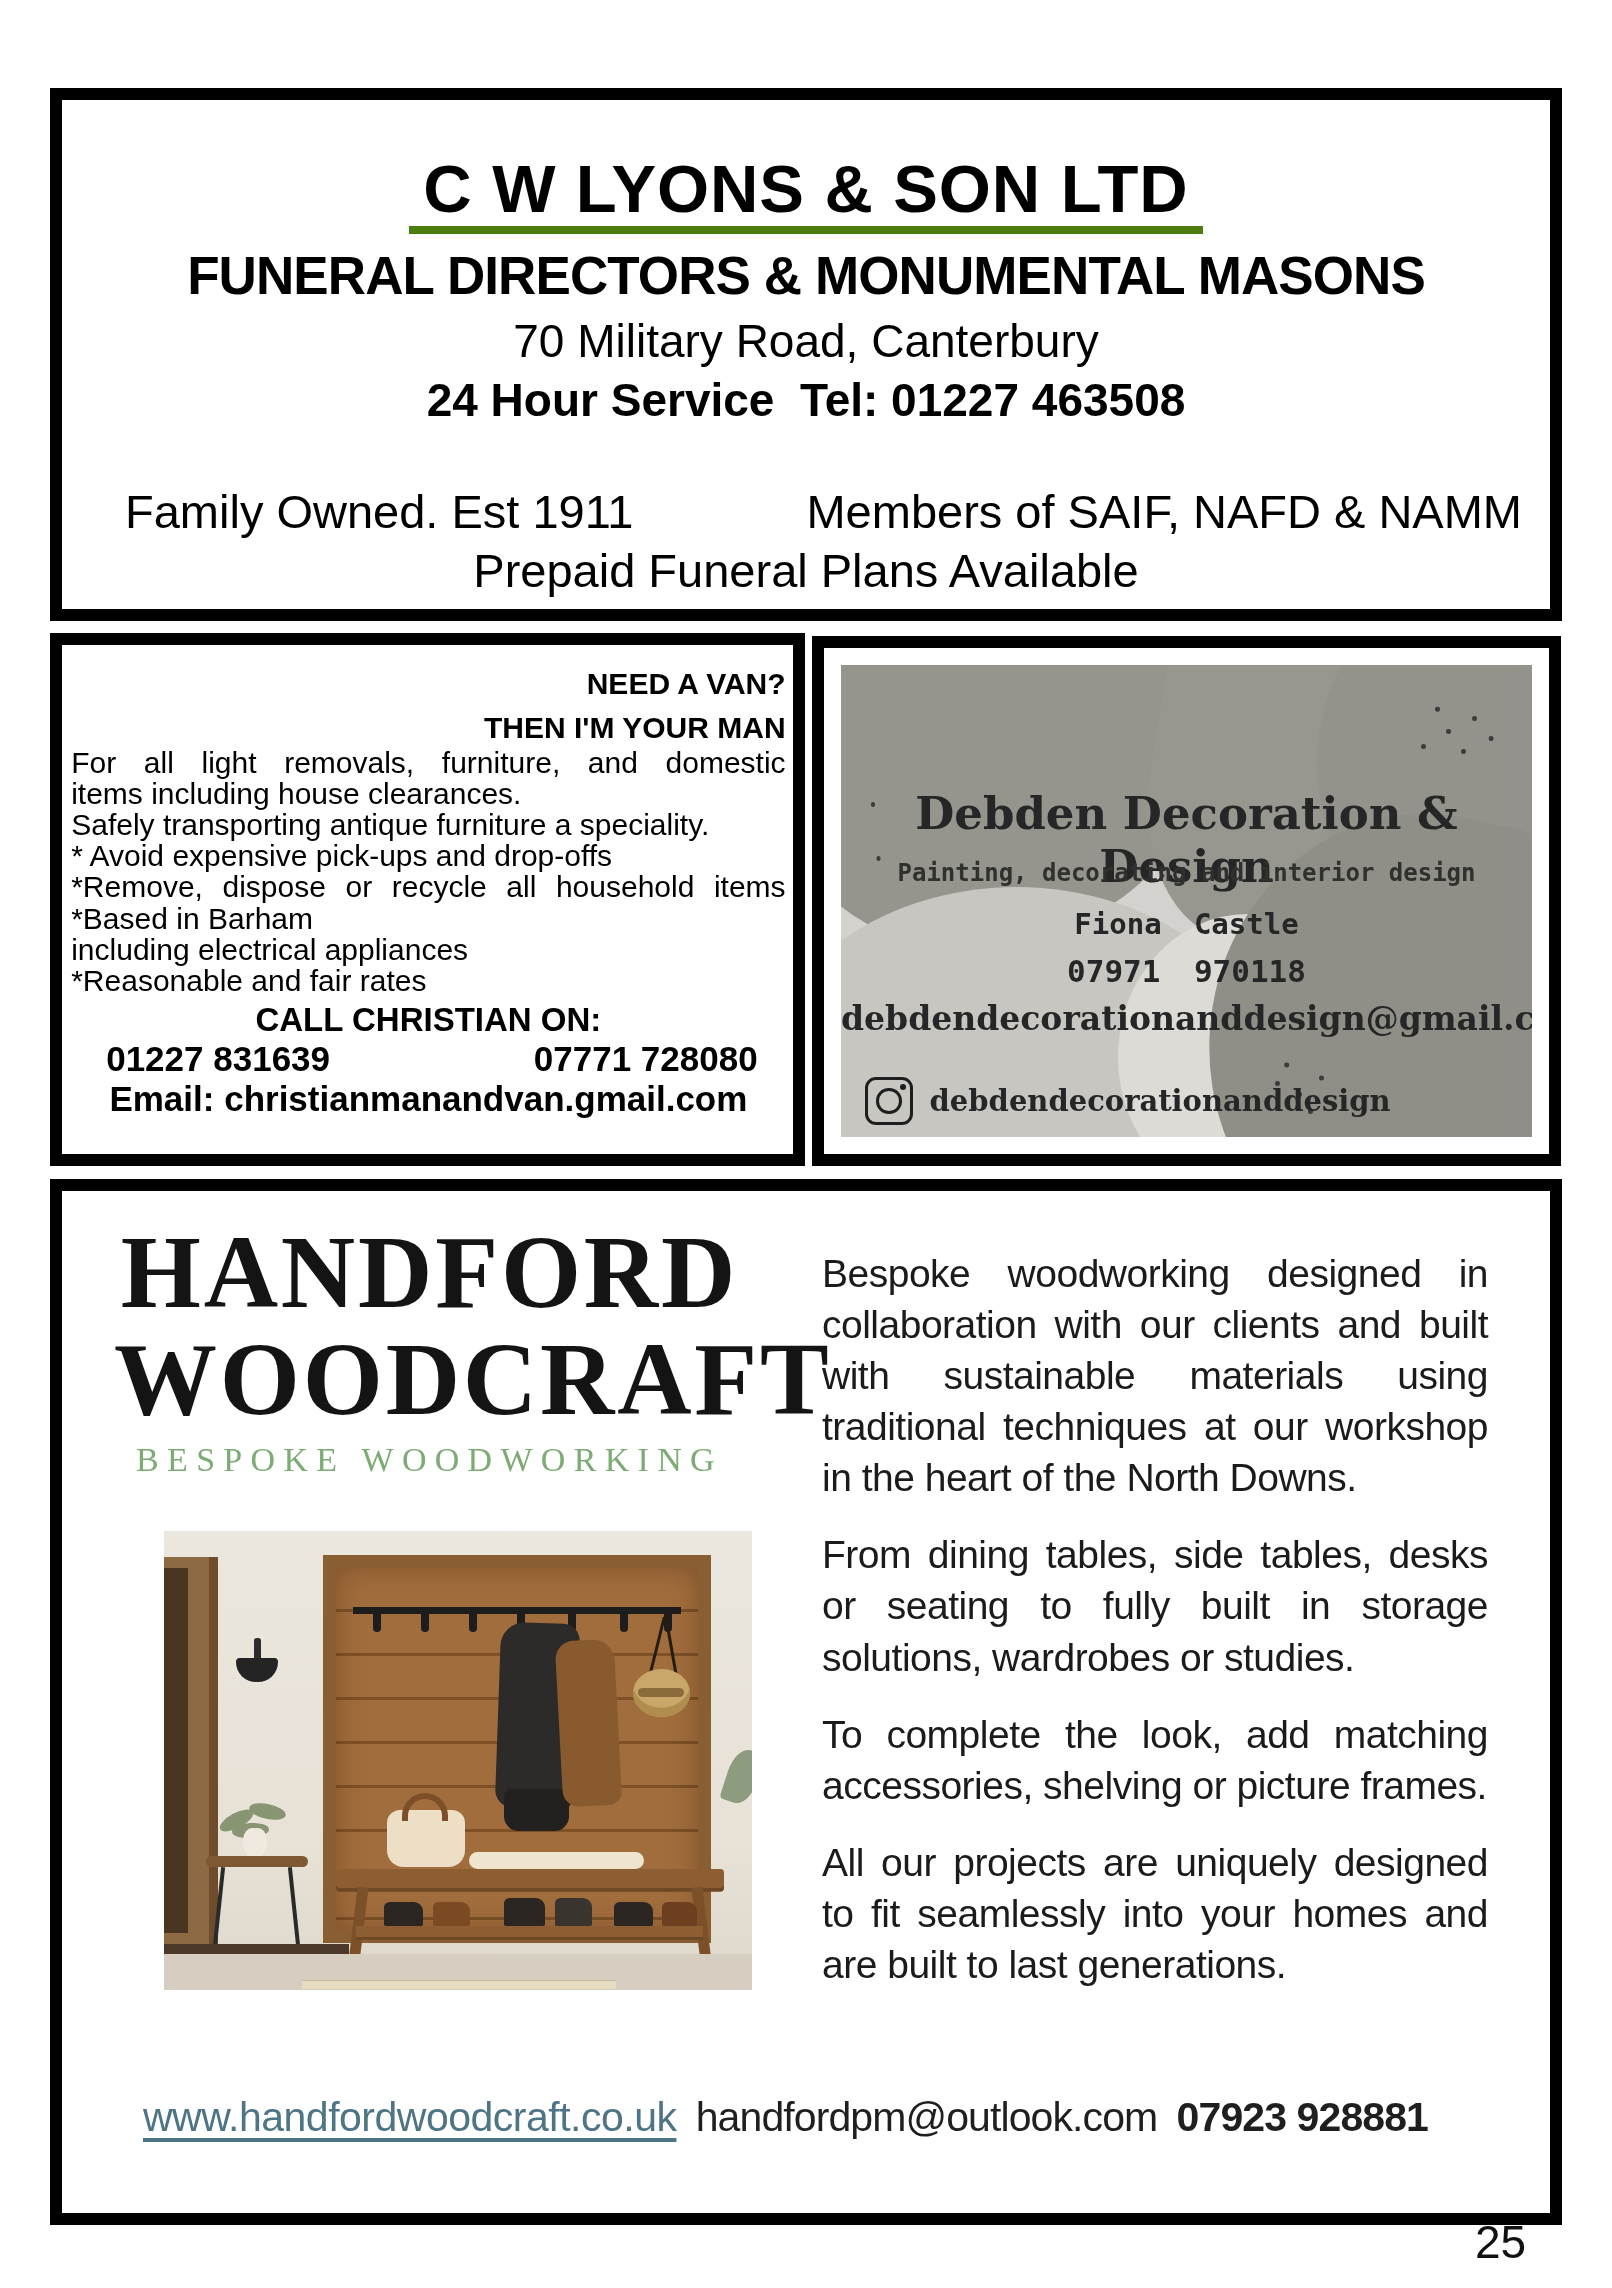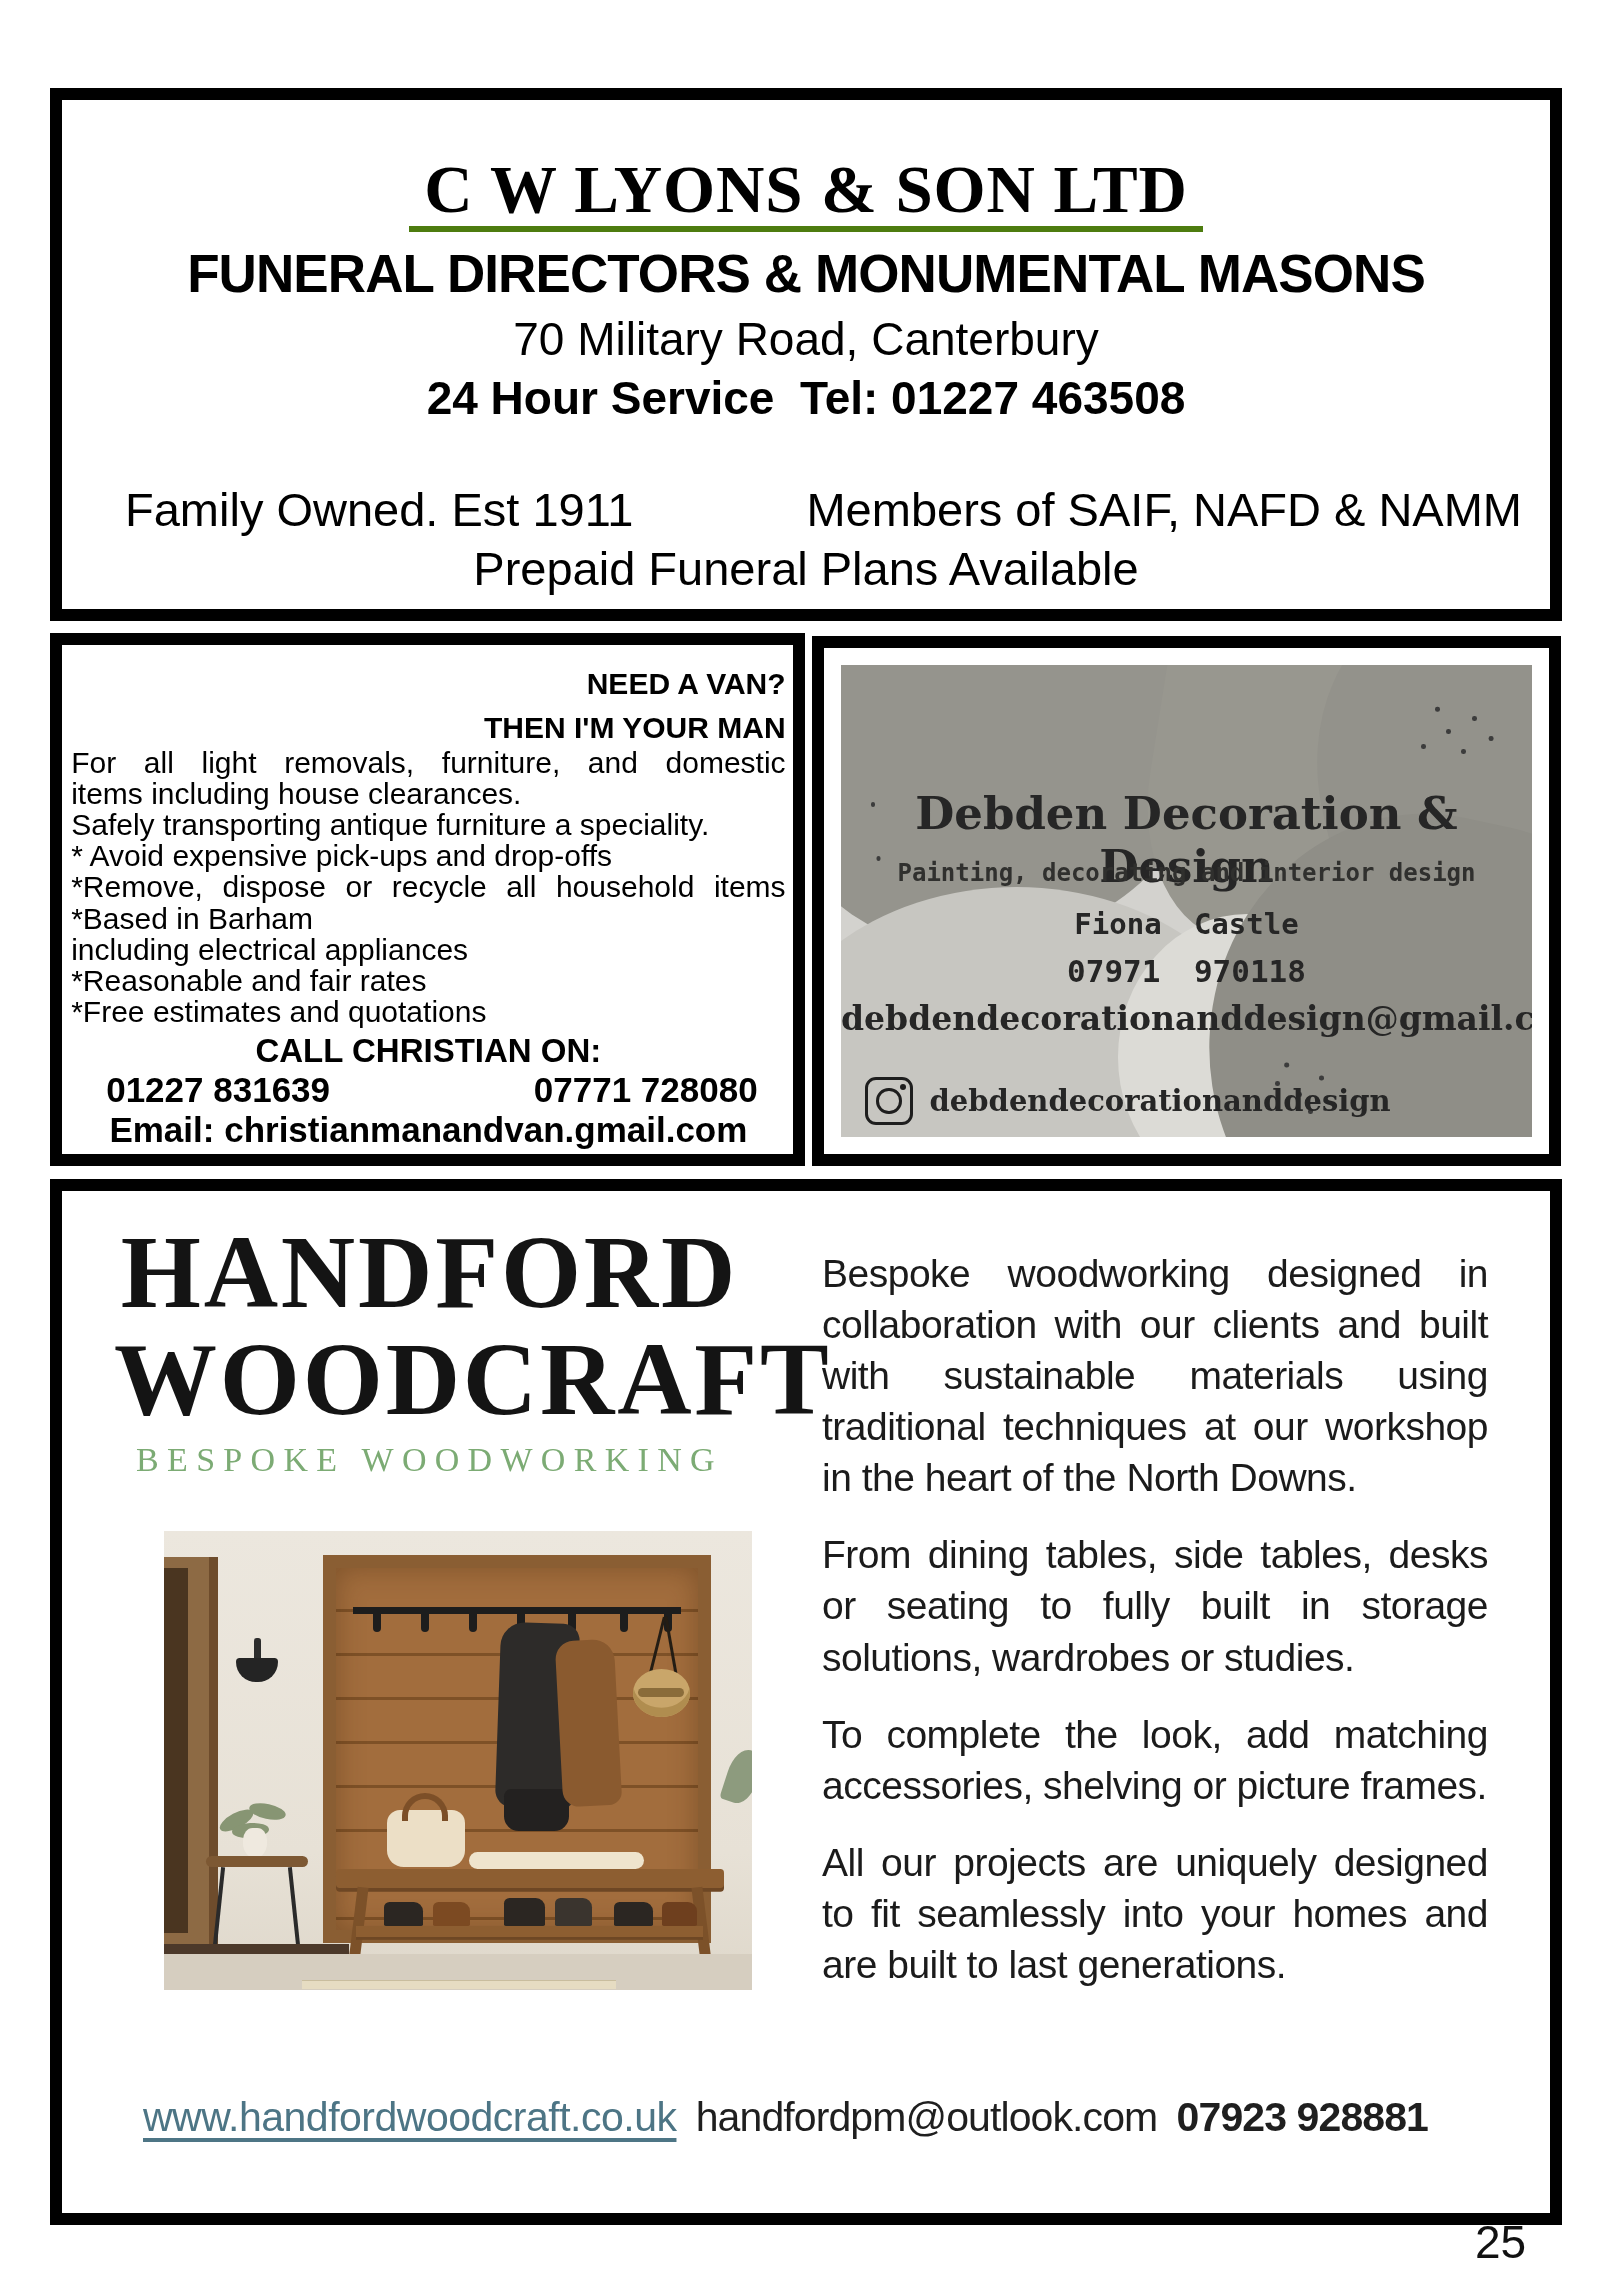--- a/index.html
+++ b/index.html
@@ -4,21 +4,21 @@
 <style>
   * { margin:0; padding:0; box-sizing:border-box; }
   html,body { width:1612px; height:2289px; background:#ffffff; font-family:"Liberation Sans","DejaVu Sans",sans-serif; color:#000; }
   .page { position:relative; width:1612px; height:2289px; overflow:hidden; }
 
   
   .adbox { position:absolute; border:12px solid #000; background:#fff; }
 
   
   #box-lyons { left:50px; top:88px; width:1512px; height:533px; text-align:center; padding-top:54px; }
-  .ly-title { display:inline-block; font-family:Liberation Serif, serif; font-weight:bold; font-size:67px; line-height:1.05; letter-spacing:0.9px; border-bottom:6px solid #4d7c0f; padding:0 14.8px 1.8px 14.8px; }
+  .ly-title { display:inline-block; font-family:Liberation Sans, sans-serif; font-weight:bold; font-size:67px; line-height:1.05; letter-spacing:0.9px; border-bottom:8px solid #4d7c0f; padding:0 14.8px 1.8px 14.8px; }
   .ly-sub { font-size:53px; font-weight:bold; letter-spacing:-0.9px; margin-top:11px; }
   .ly-addr { font-size:46px; margin-top:7.4px; }
   .ly-serv { font-size:46px; font-weight:bold; margin-top:5.5px; white-space:pre; }
   .ly-row { display:flex; justify-content:space-between; padding:0 28px 0 63px; font-size:47px; margin-top:57px; }
   .ly-prepaid { font-size:47px; margin-top:3.7px; }
 
   
   #box-van { left:50px; top:633px; width:755px; height:533px; padding:11px 7.4px 0 9.2px; }
   .van-h { font-size:30px; font-weight:bold; text-align:right; line-height:1.08;margin-top:12px; }
   .van-body { margin-top:1.8px; }
@@ -137,21 +137,20 @@
     <div class="van-h">THEN I'M YOUR MAN</div>
     <div class="van-body">
       <div class="van-line stretch">For all light removals, furniture, and domestic</div>
       <div class="van-line">items including house clearances.</div>
       <div class="van-line">Safely transporting antique furniture a speciality.</div>
       <div class="van-line">* Avoid expensive pick-ups and drop-offs</div>
       <div class="van-line stretch">*Remove, dispose or recycle all household items</div>
       <div class="van-line">*Based in Barham</div>
       <div class="van-line">including electrical appliances</div>
       <div class="van-line">*Reasonable and fair rates</div>
-      <div class="van-line">*Free estimates and quotations</div>
     </div>
     <div class="van-call">CALL CHRISTIAN ON:</div>
     <div class="van-phones">
       <span>01227 831639</span>
       <span>07771 728080</span>
     </div>
     <div class="van-email">Email: christianmanandvan.gmail.com</div>
   </div>
 
   <div class="adbox" id="box-debden">

